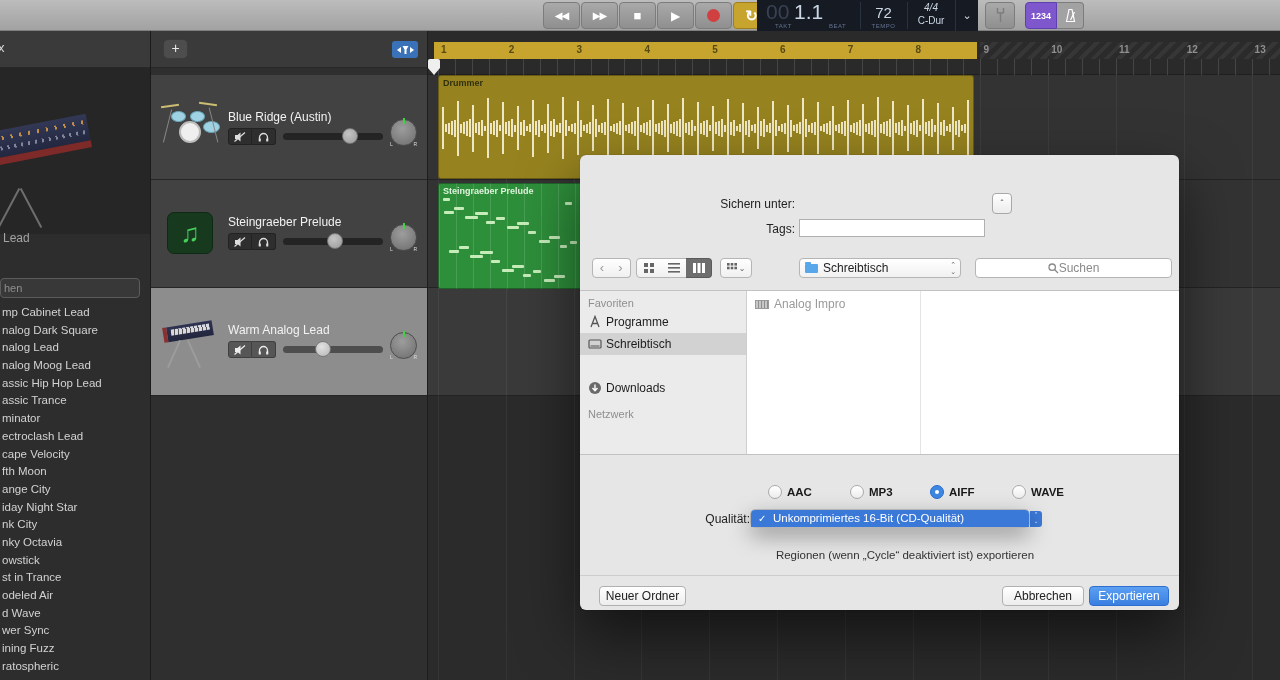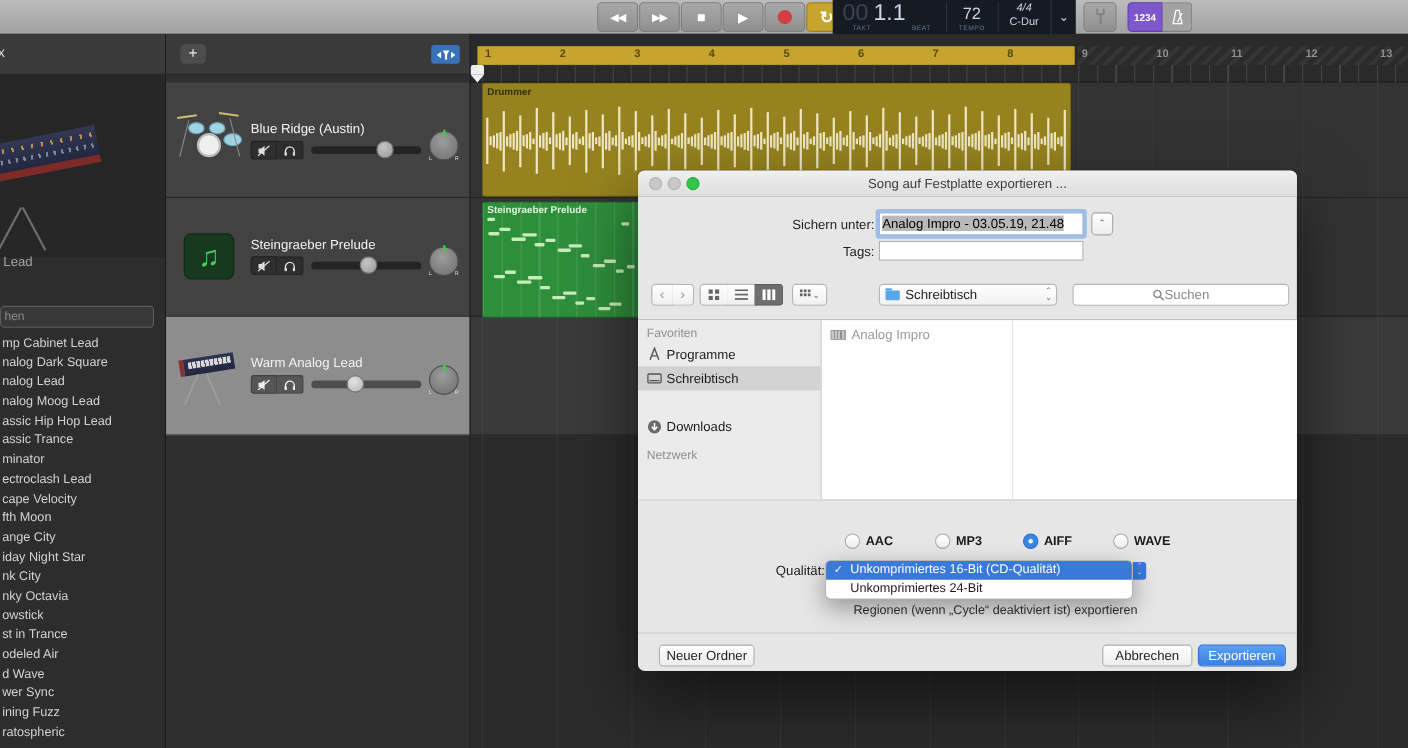--- a/index.html
+++ b/index.html
@@ -676,31 +676,22 @@
           <div class="midinote" style="left: 121px; top: 61px; width: 7px;"></div>
           <div class="midinote" style="left: 26px; top: 32px; width: 13px;"></div>
           <div class="midinote" style="left: 63px; top: 85px; width: 12px;"></div>
           <div class="midinote" style="left: 100px; top: 56px; width: 11px;"></div>
           <div class="midinote" style="left: 5px; top: 27px; width: 10px;"></div>
         </div>
     </div>
   </div>
 
   <div id="dialog">
-    <div id="dlg-titlebar">
-      <div class="light" style="left:10px;"></div>
-      <div class="light" style="left:27px;"></div>
-      <div class="light" id="light-zoom" style="left:44px;"></div>
-      <div id="dlg-title">Song auf Festplatte exportieren ...</div>
-    </div>
 
     <div class="dlbl" style="left:60px;width:155px;top:42px;">Sichern unter:</div>
-    <div id="save-field">
-      <span>Analog Impro - 03.05.19, 21.48</span>
-    </div>
     <div id="save-expand">ˆ</div>
     <div class="dlbl" style="left:60px;width:155px;top:67px;">Tags:</div>
     <div id="tags-field"></div>
 
     <div class="navbtn" id="nav-back">‹</div>
     <div class="navbtn" id="nav-fwd">›</div>
     <div class="seg" id="seg-icons">
       <svg width="10" height="10" viewBox="0 0 10 10">
         <rect x="0" y="0" width="4" height="4" fill="#666"></rect>
           <rect x="6" y="0" width="4" height="4" fill="#666"></rect>
@@ -796,23 +787,20 @@
     </div>
 
     <div class="dlbl" id="quality-label">Qualität:</div>
     <div id="note-line">Regionen (wenn „Cycle“ deaktiviert ist) exportieren</div>
     <div id="qstepper">⌃<br>⌄</div>
     <div id="qmenu">
       <div class="qrow" id="qrow-0">
         <span class="qcheck">✓</span>
         <span>Unkomprimiertes 16-Bit (CD-Qualität)</span>
       </div>
-      <div class="qrow" id="qrow-1">
-        <span>Unkomprimiertes 24-Bit</span>
-      </div>
     </div>
 
     <div id="footer-sep"></div>
     <div class="dbtn" id="btn-newfolder">Neuer Ordner</div>
     <div class="dbtn" id="btn-cancel">Abbrechen</div>
     <div class="dbtn" id="btn-export">Exportieren</div>
   </div>
 
 </div>
 

